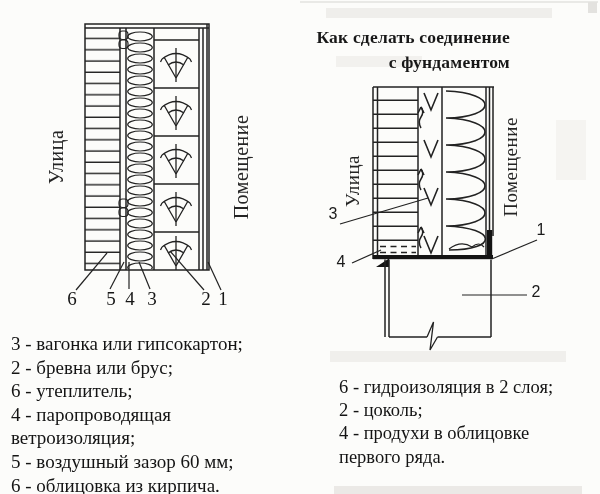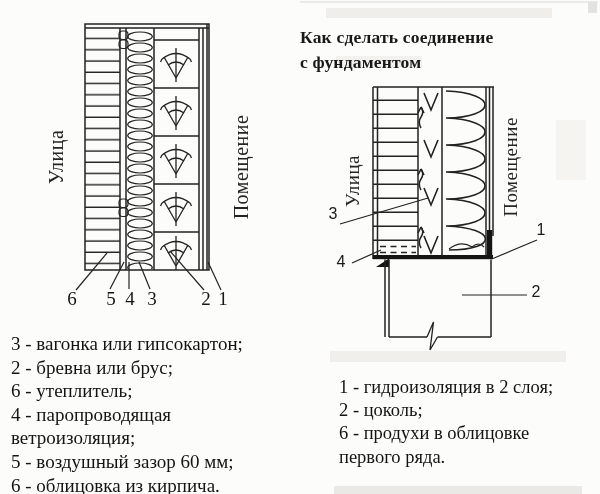--- a/index.html
+++ b/index.html
@@ -17,21 +17,21 @@
   .rot.small{font-size:19px;}
   .num{
     position:absolute;font-size:19px;color:#161616;
     width:18px;text-align:center;line-height:18px;
   }
   .rnum{
     position:absolute;font-family:"Liberation Sans",sans-serif;
     font-size:16px;color:#1a1a1a;width:16px;text-align:center;line-height:16px;
   }
   .title-line{
-    position:absolute;left:300px;width:210px;text-align:left;
+    position:absolute;left:300px;width:210px;text-align:right;
     font-size:17.5px;font-weight:600;color:#181818;letter-spacing:.2px;
   }
   .legend{
     position:absolute;font-size:19px;line-height:23.6px;color:#141414;
     white-space:nowrap;
   }
   .legend.right{font-size:18.5px;line-height:23.2px;}
   .noise{position:absolute;pointer-events:none;}
   svg{position:absolute;left:0;top:0;}
 </style>
@@ -200,17 +200,17 @@
 
 <div class="rot small" style="left:353px;top:181px;">Улица</div>
 <div class="rot small" style="left:511px;top:167px;">Помещение</div>
 
 <div class="rnum" style="left:325px;top:206px;">3</div>
 <div class="rnum" style="left:333px;top:254px;">4</div>
 <div class="rnum" style="left:533px;top:222px;">1</div>
 <div class="rnum" style="left:528px;top:284px;">2</div>
 
 <div class="legend right" style="left:339px;top:376px;">
-  <div>1 - гидроизоляция в 2 слоя;</div>
+  <div>6 - гидроизоляция в 2 слоя;</div>
   <div>2 - цоколь;</div>
-  <div>6 - продухи в облицовке</div>
+  <div>4 - продухи в облицовке</div>
   <div>первого ряда.</div>
 </div>
 
 </body></html>

